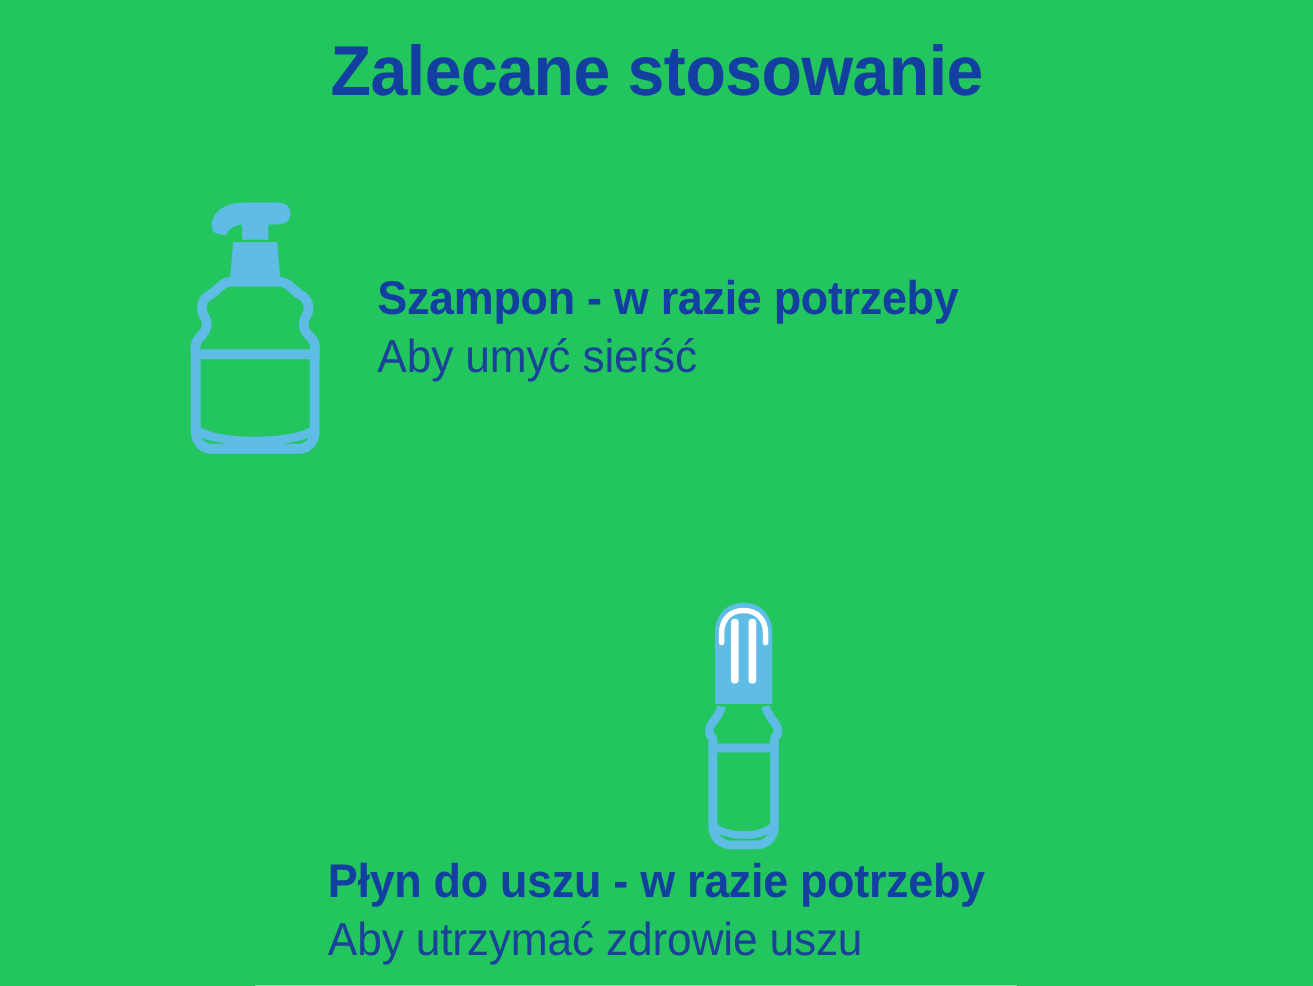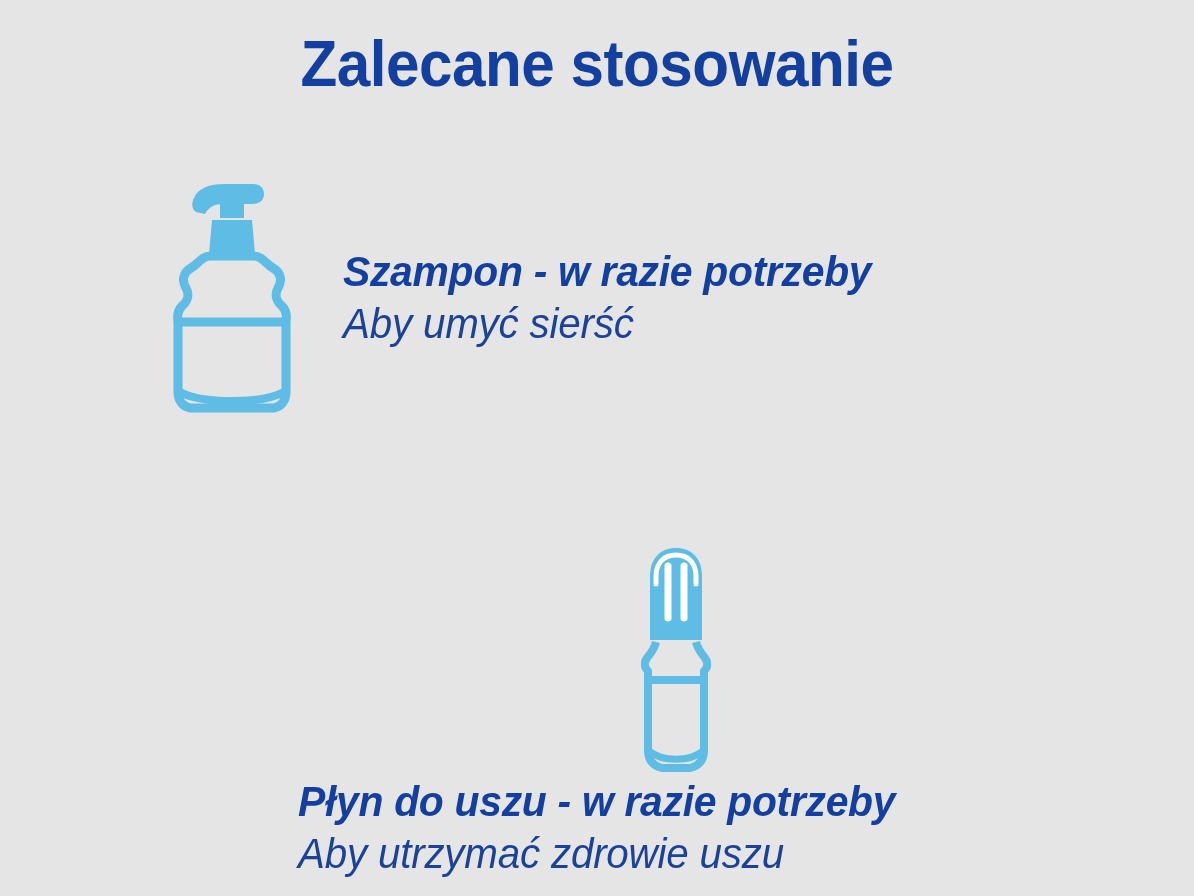--- a/index.html
+++ b/index.html
@@ -13,21 +13,21 @@
     background: #ffffff;
     font-family: "Liberation Sans", sans-serif;
     overflow: hidden;
     position: relative;
   }
 
   .page {
     position: relative;
     width: 1194px;
     height: 896px;
-    background: #e5e5e5;
+    background: #22c55e;
   }
 
   
   .title {
     position: absolute;
     left: 0;
     top: 28px;
     width: 1194px;
     text-align: center;
     font-size: 64px;
@@ -40,21 +40,20 @@
     transform-origin: 50% 50%;
   }
 
   
   .row {
     position: absolute;
     left: 0;
     width: 1194px;
     display: flex;
     align-items: center;
-    font-style: italic;
   }
   #row-shampoo { top: 178px; height: 240px; }
   #row-eardrops { top: 545px; height: 230px; flex-direction: column; }
 
   .icon-cell {
     position: relative;
     flex: 0 0 auto;
     display: flex;
     align-items: center;
     justify-content: center;

